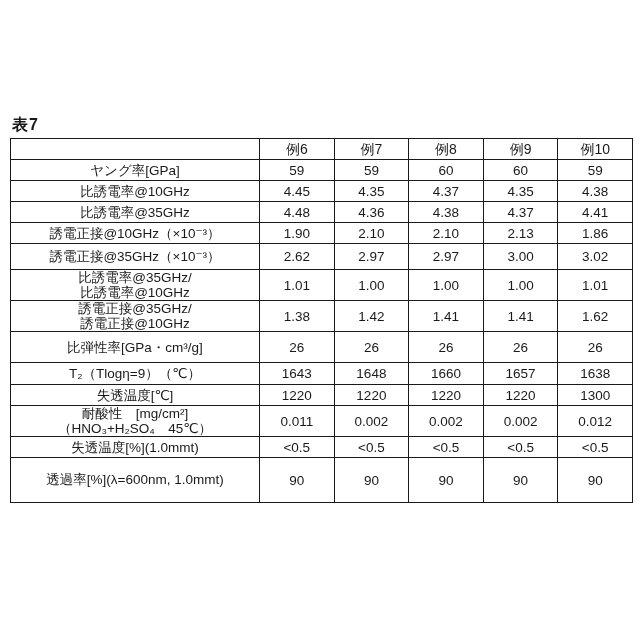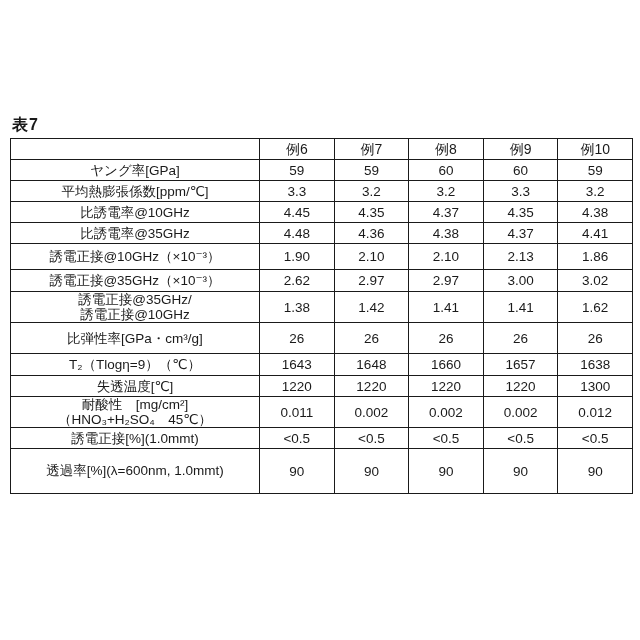--- a/index.html
+++ b/index.html
@@ -103,28 +103,20 @@
     <tbody id="table-body">
         <tr>
           <th class="row-label">ヤング率[GPa]</th>
           <td class="value-cell">59</td>
           <td class="value-cell">59</td>
           <td class="value-cell">60</td>
           <td class="value-cell">60</td>
           <td class="value-cell">59</td>
         </tr>
         <tr>
-          <th class="row-label">平均熱膨張係数[ppm/℃]</th>
-          <td class="value-cell">3.3</td>
-          <td class="value-cell">3.2</td>
-          <td class="value-cell">3.2</td>
-          <td class="value-cell">3.3</td>
-          <td class="value-cell">3.2</td>
-        </tr>
-        <tr>
           <th class="row-label">比誘電率@10GHz</th>
           <td class="value-cell">4.45</td>
           <td class="value-cell">4.35</td>
           <td class="value-cell">4.37</td>
           <td class="value-cell">4.35</td>
           <td class="value-cell">4.38</td>
         </tr>
         <tr>
           <th class="row-label">比誘電率@35GHz</th>
           <td class="value-cell">4.48</td>
@@ -141,20 +133,29 @@
           <td class="value-cell">2.13</td>
           <td class="value-cell">1.86</td>
         </tr>
         <tr>
           <th class="row-label">誘電正接@35GHz（×10⁻³）</th>
           <td class="value-cell">2.62</td>
           <td class="value-cell">2.97</td>
           <td class="value-cell">2.97</td>
           <td class="value-cell">3.00</td>
           <td class="value-cell">3.02</td>
+        </tr>
+        <tr>
+          <th class="row-label">比誘電率@35GHz/
+比誘電率@10GHz</th>
+          <td class="value-cell">1.01</td>
+          <td class="value-cell">1.00</td>
+          <td class="value-cell">1.00</td>
+          <td class="value-cell">1.00</td>
+          <td class="value-cell">1.01</td>
         </tr>
         <tr>
           <th class="row-label">誘電正接@35GHz/
 誘電正接@10GHz</th>
           <td class="value-cell">1.38</td>
           <td class="value-cell">1.42</td>
           <td class="value-cell">1.41</td>
           <td class="value-cell">1.41</td>
           <td class="value-cell">1.62</td>
         </tr>
@@ -185,21 +186,21 @@
         <tr>
           <th class="row-label">耐酸性　[mg/cm²]
 （HNO₃+H₂SO₄　45℃）</th>
           <td class="value-cell">0.011</td>
           <td class="value-cell">0.002</td>
           <td class="value-cell">0.002</td>
           <td class="value-cell">0.002</td>
           <td class="value-cell">0.012</td>
         </tr>
         <tr>
-          <th class="row-label">誘電正接[%](1.0mmt)</th>
+          <th class="row-label">失透温度[%](1.0mmt)</th>
           <td class="value-cell">&lt;0.5</td>
           <td class="value-cell">&lt;0.5</td>
           <td class="value-cell">&lt;0.5</td>
           <td class="value-cell">&lt;0.5</td>
           <td class="value-cell">&lt;0.5</td>
         </tr>
         <tr>
           <th class="row-label">透過率[%](λ=600nm, 1.0mmt)</th>
           <td class="value-cell">90</td>
           <td class="value-cell">90</td>

